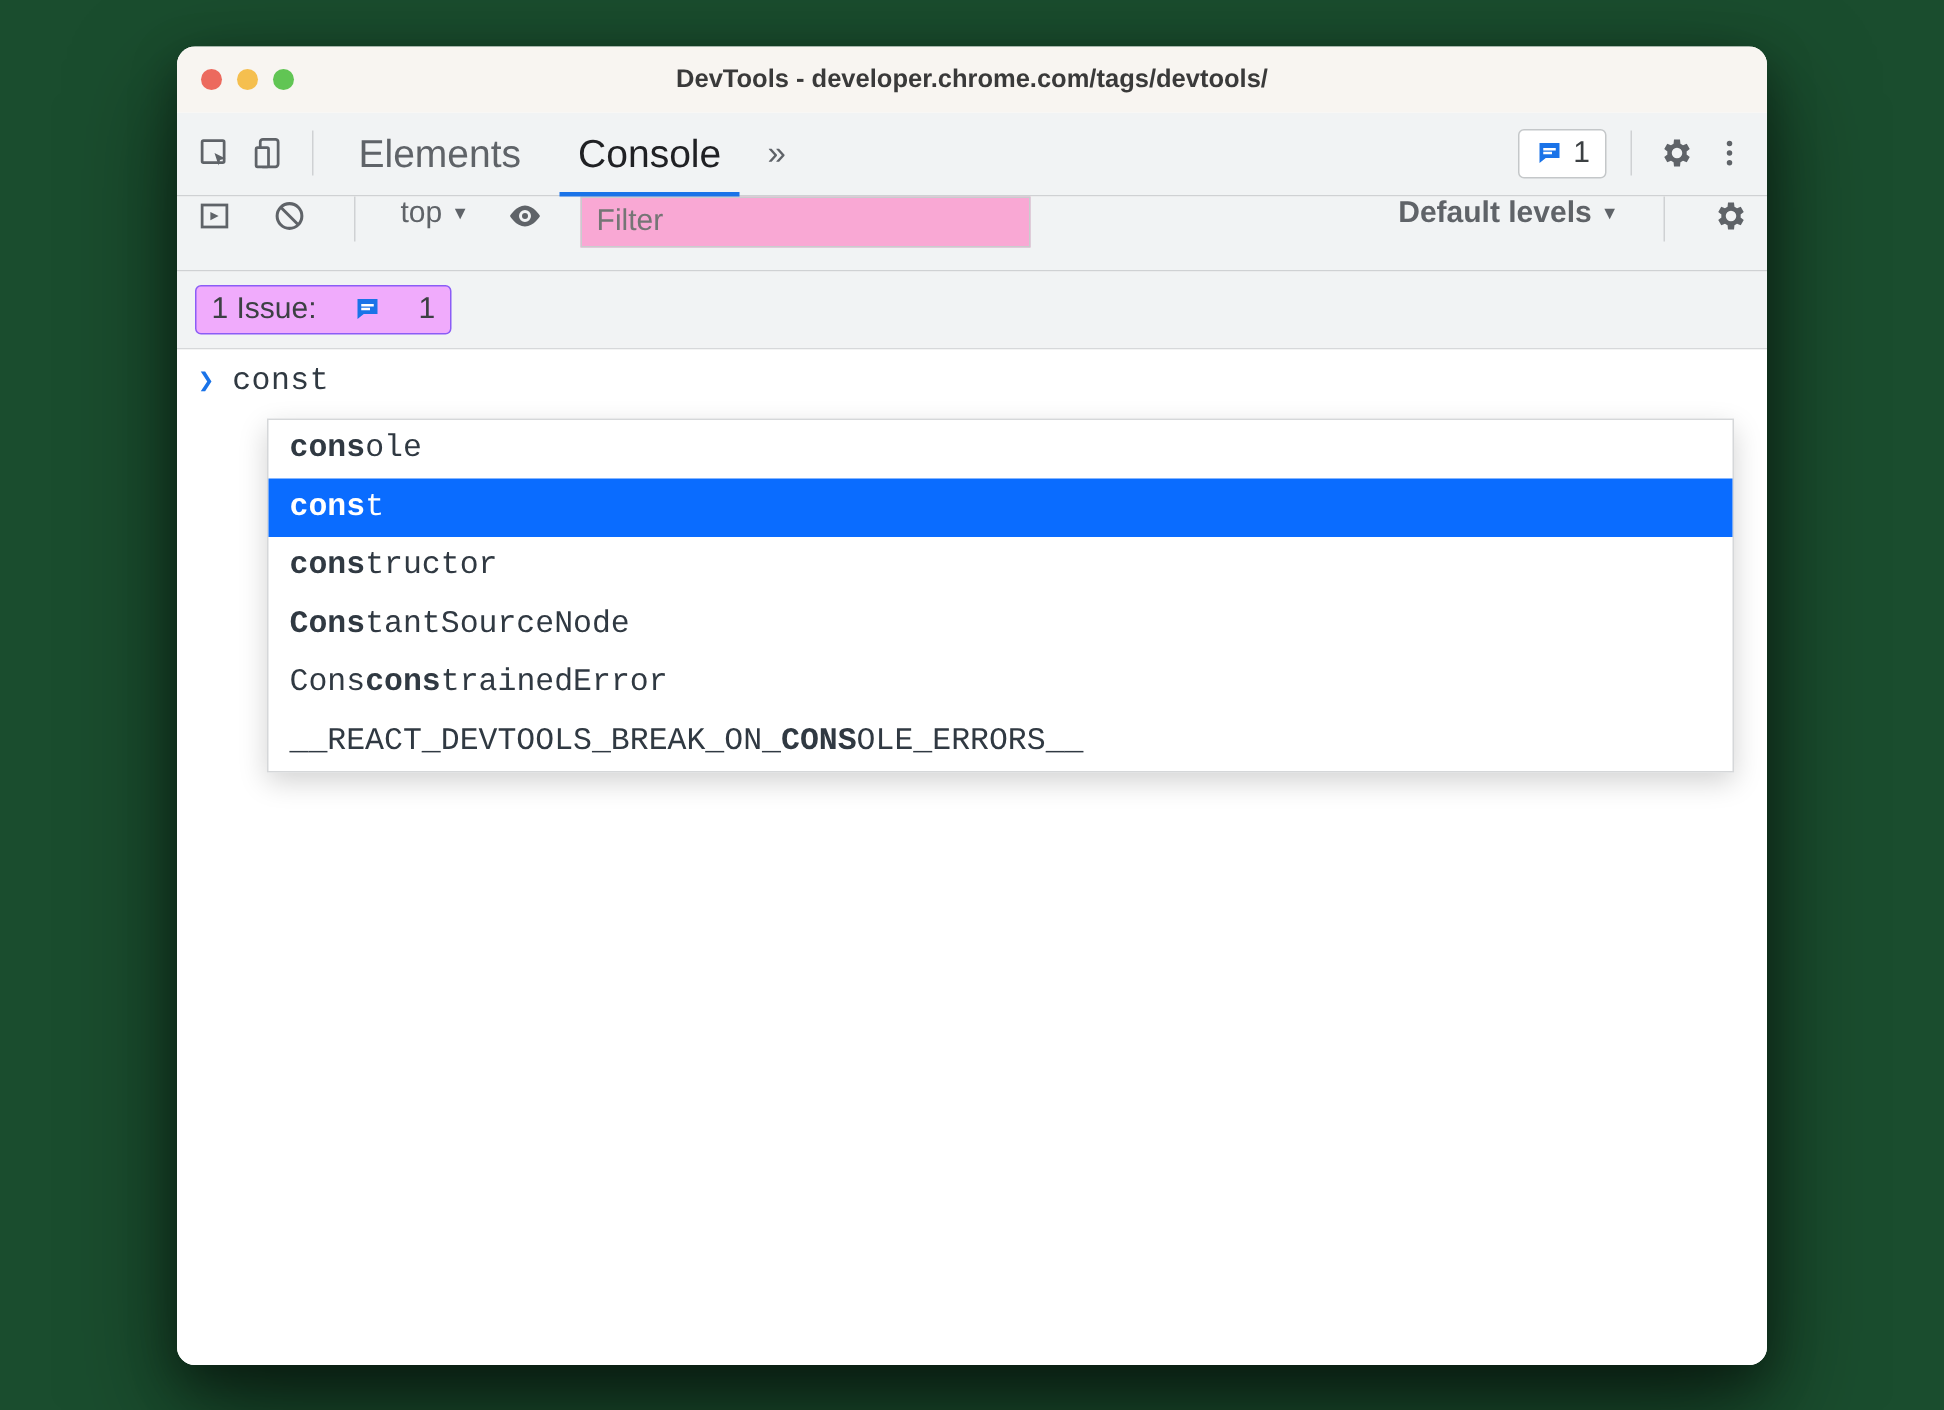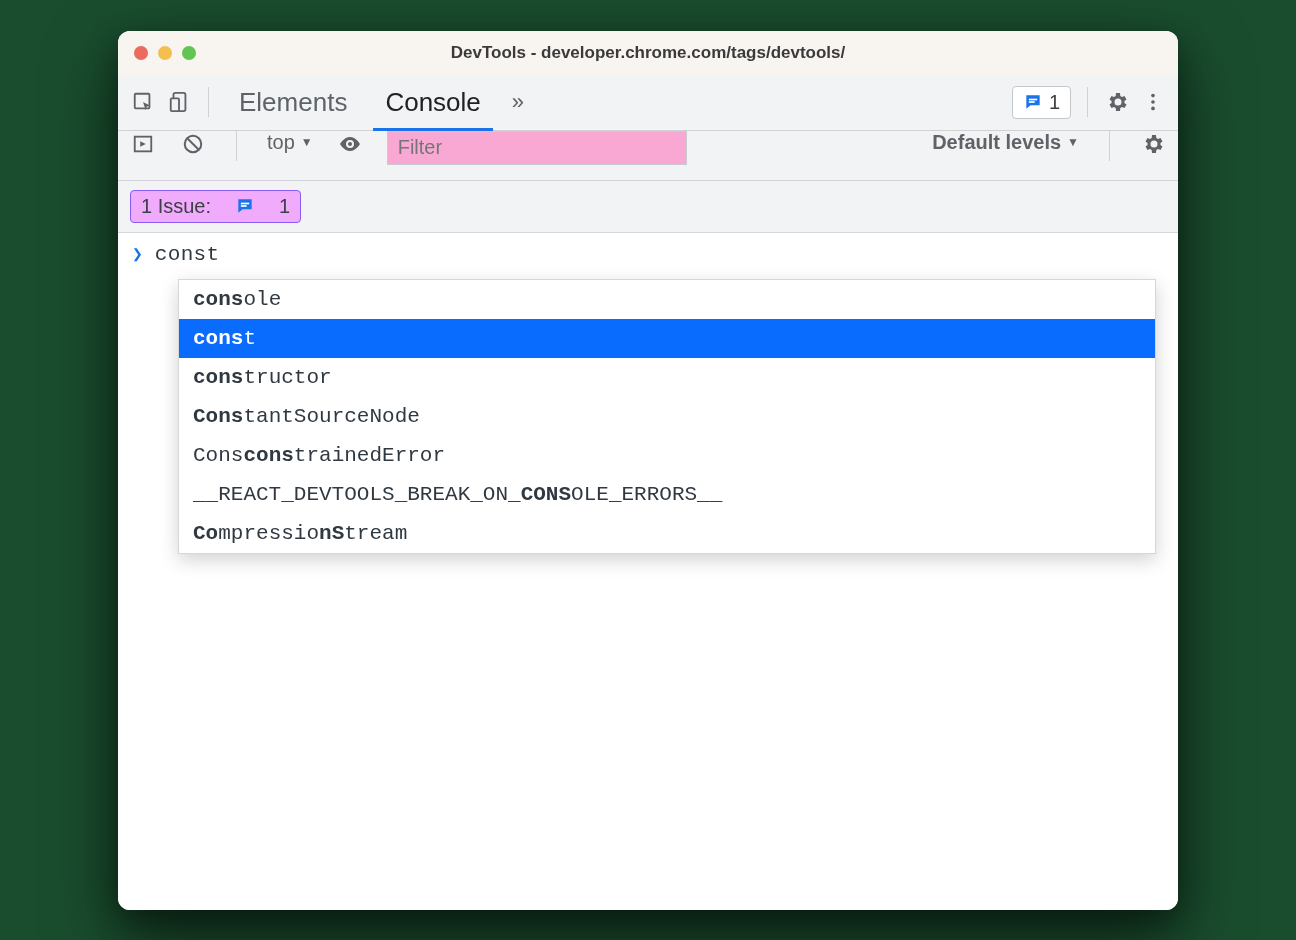--- a/index.html
+++ b/index.html
@@ -303,17 +303,16 @@
       <span class="chevron">❯</span>
       <span class="typed">const</span>
     </div>
     <div class="autocomplete" id="ac-list">
         <div class="ac-item"><b>cons</b><span>ole</span></div>
         <div class="ac-item selected"><b>cons</b><span>t</span></div>
         <div class="ac-item"><b>cons</b><span>tructor</span></div>
         <div class="ac-item"><b>Cons</b><span>tantSourceNode</span></div>
         <div class="ac-item"><span>Cons</span><b>cons</b><span>trainedError</span></div>
         <div class="ac-item"><span>__REACT_DEVTOOLS_BREAK_ON_</span><b>CONS</b><span>OLE_ERRORS__</span></div>
-        <div class="ac-item"><b>Co</b><span>mpressio</span><b>nS</b><span>tream</span></div>
       </div>
   </div>
 
 </div>
 
 </body></html>

